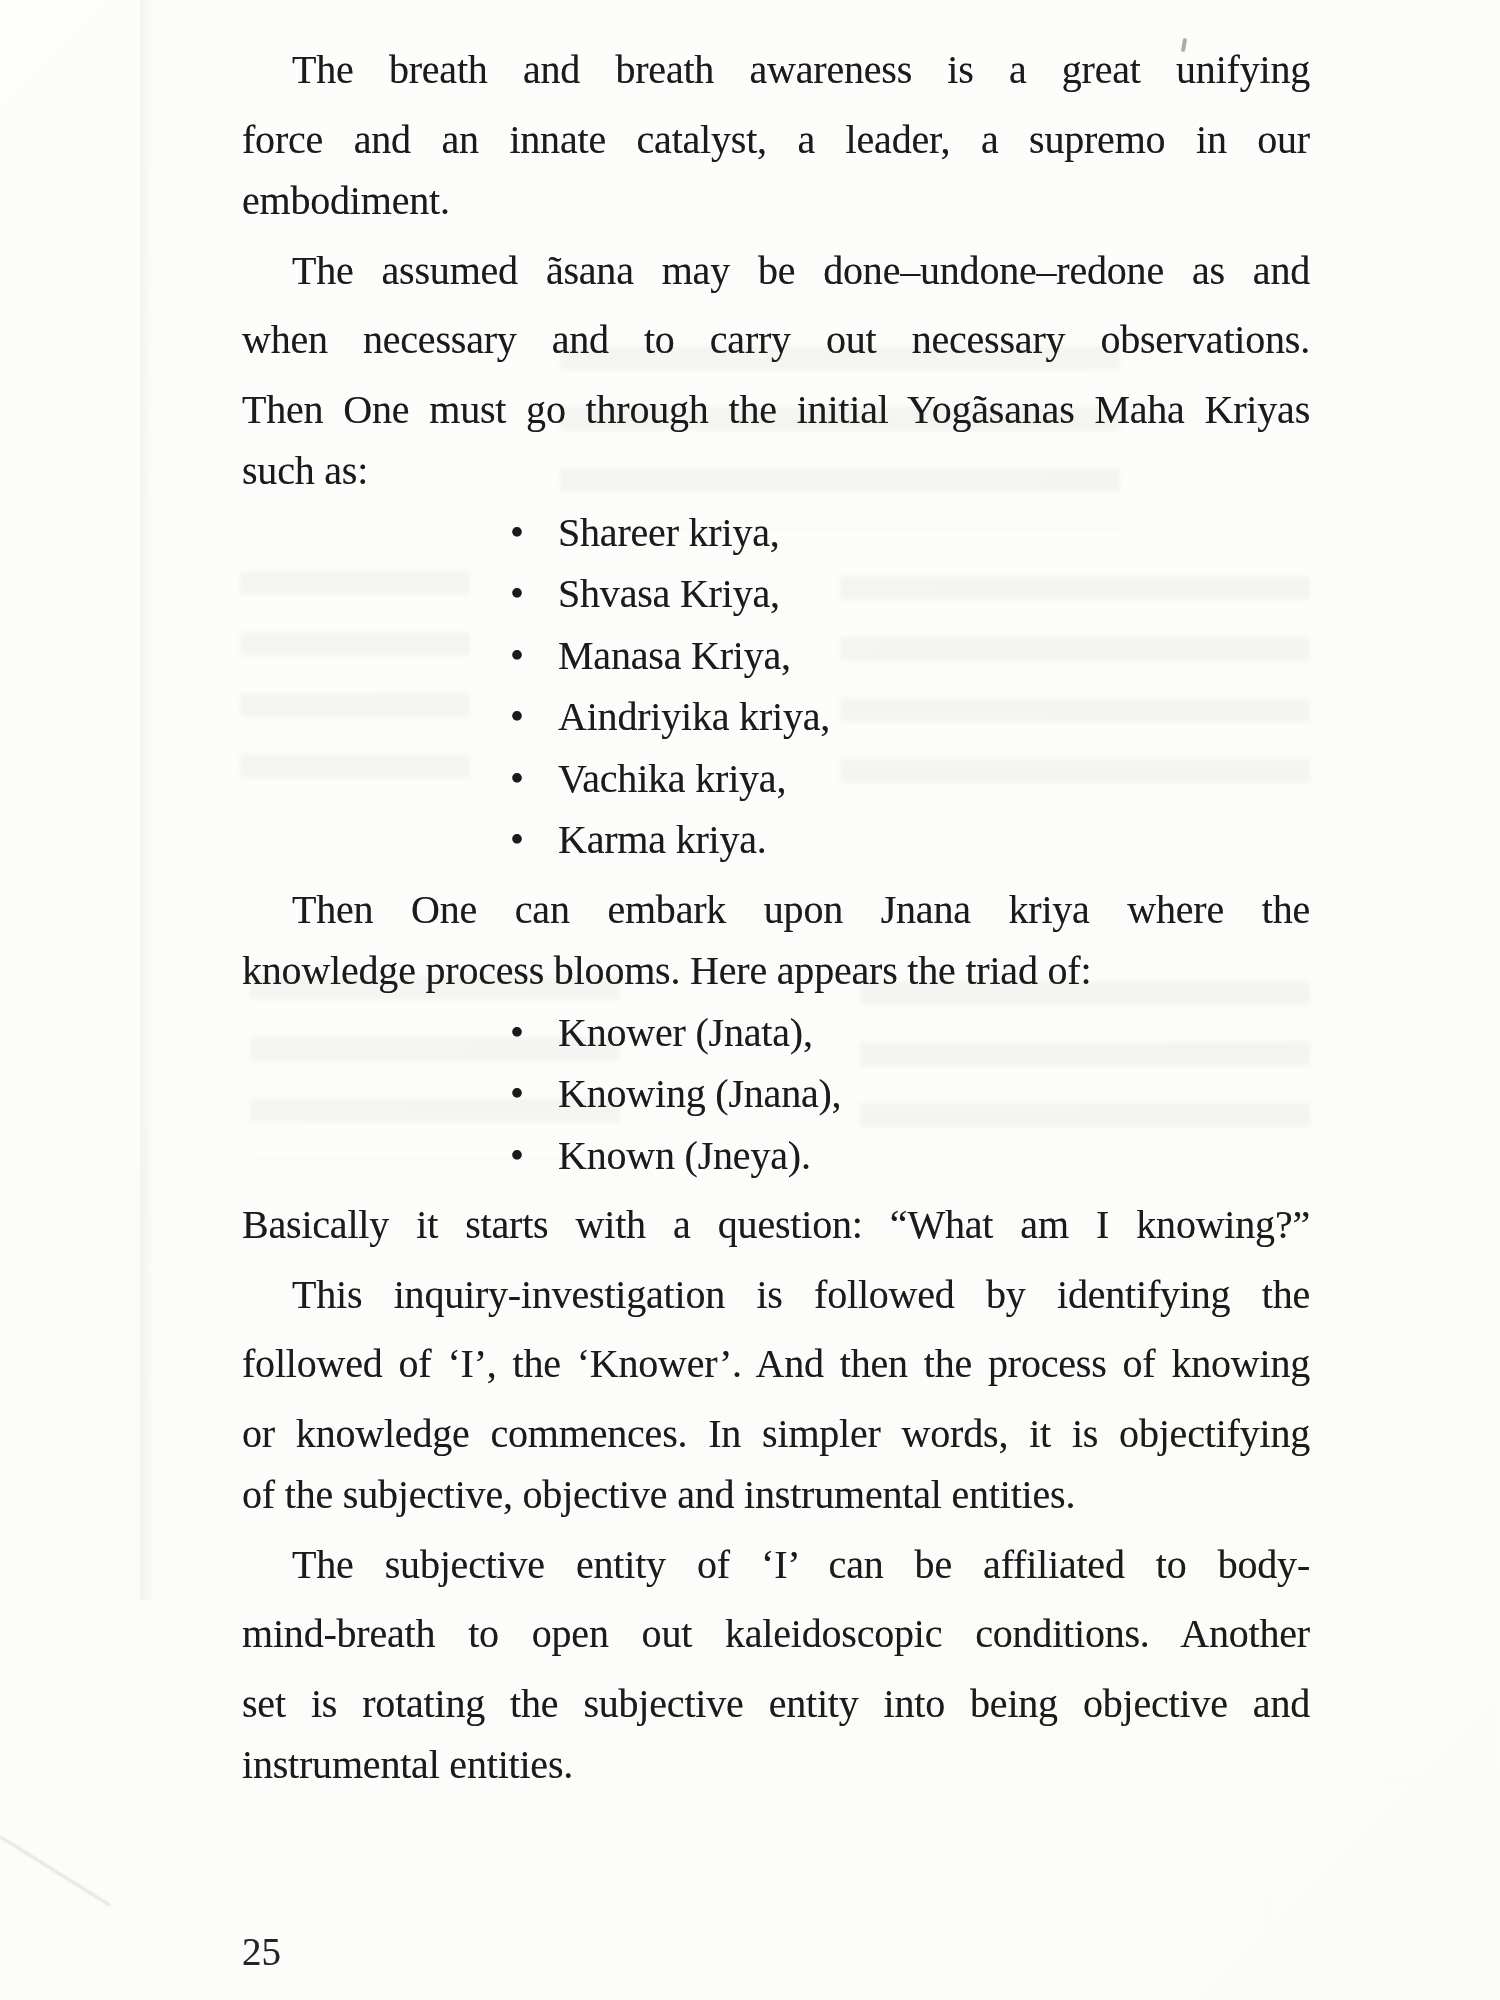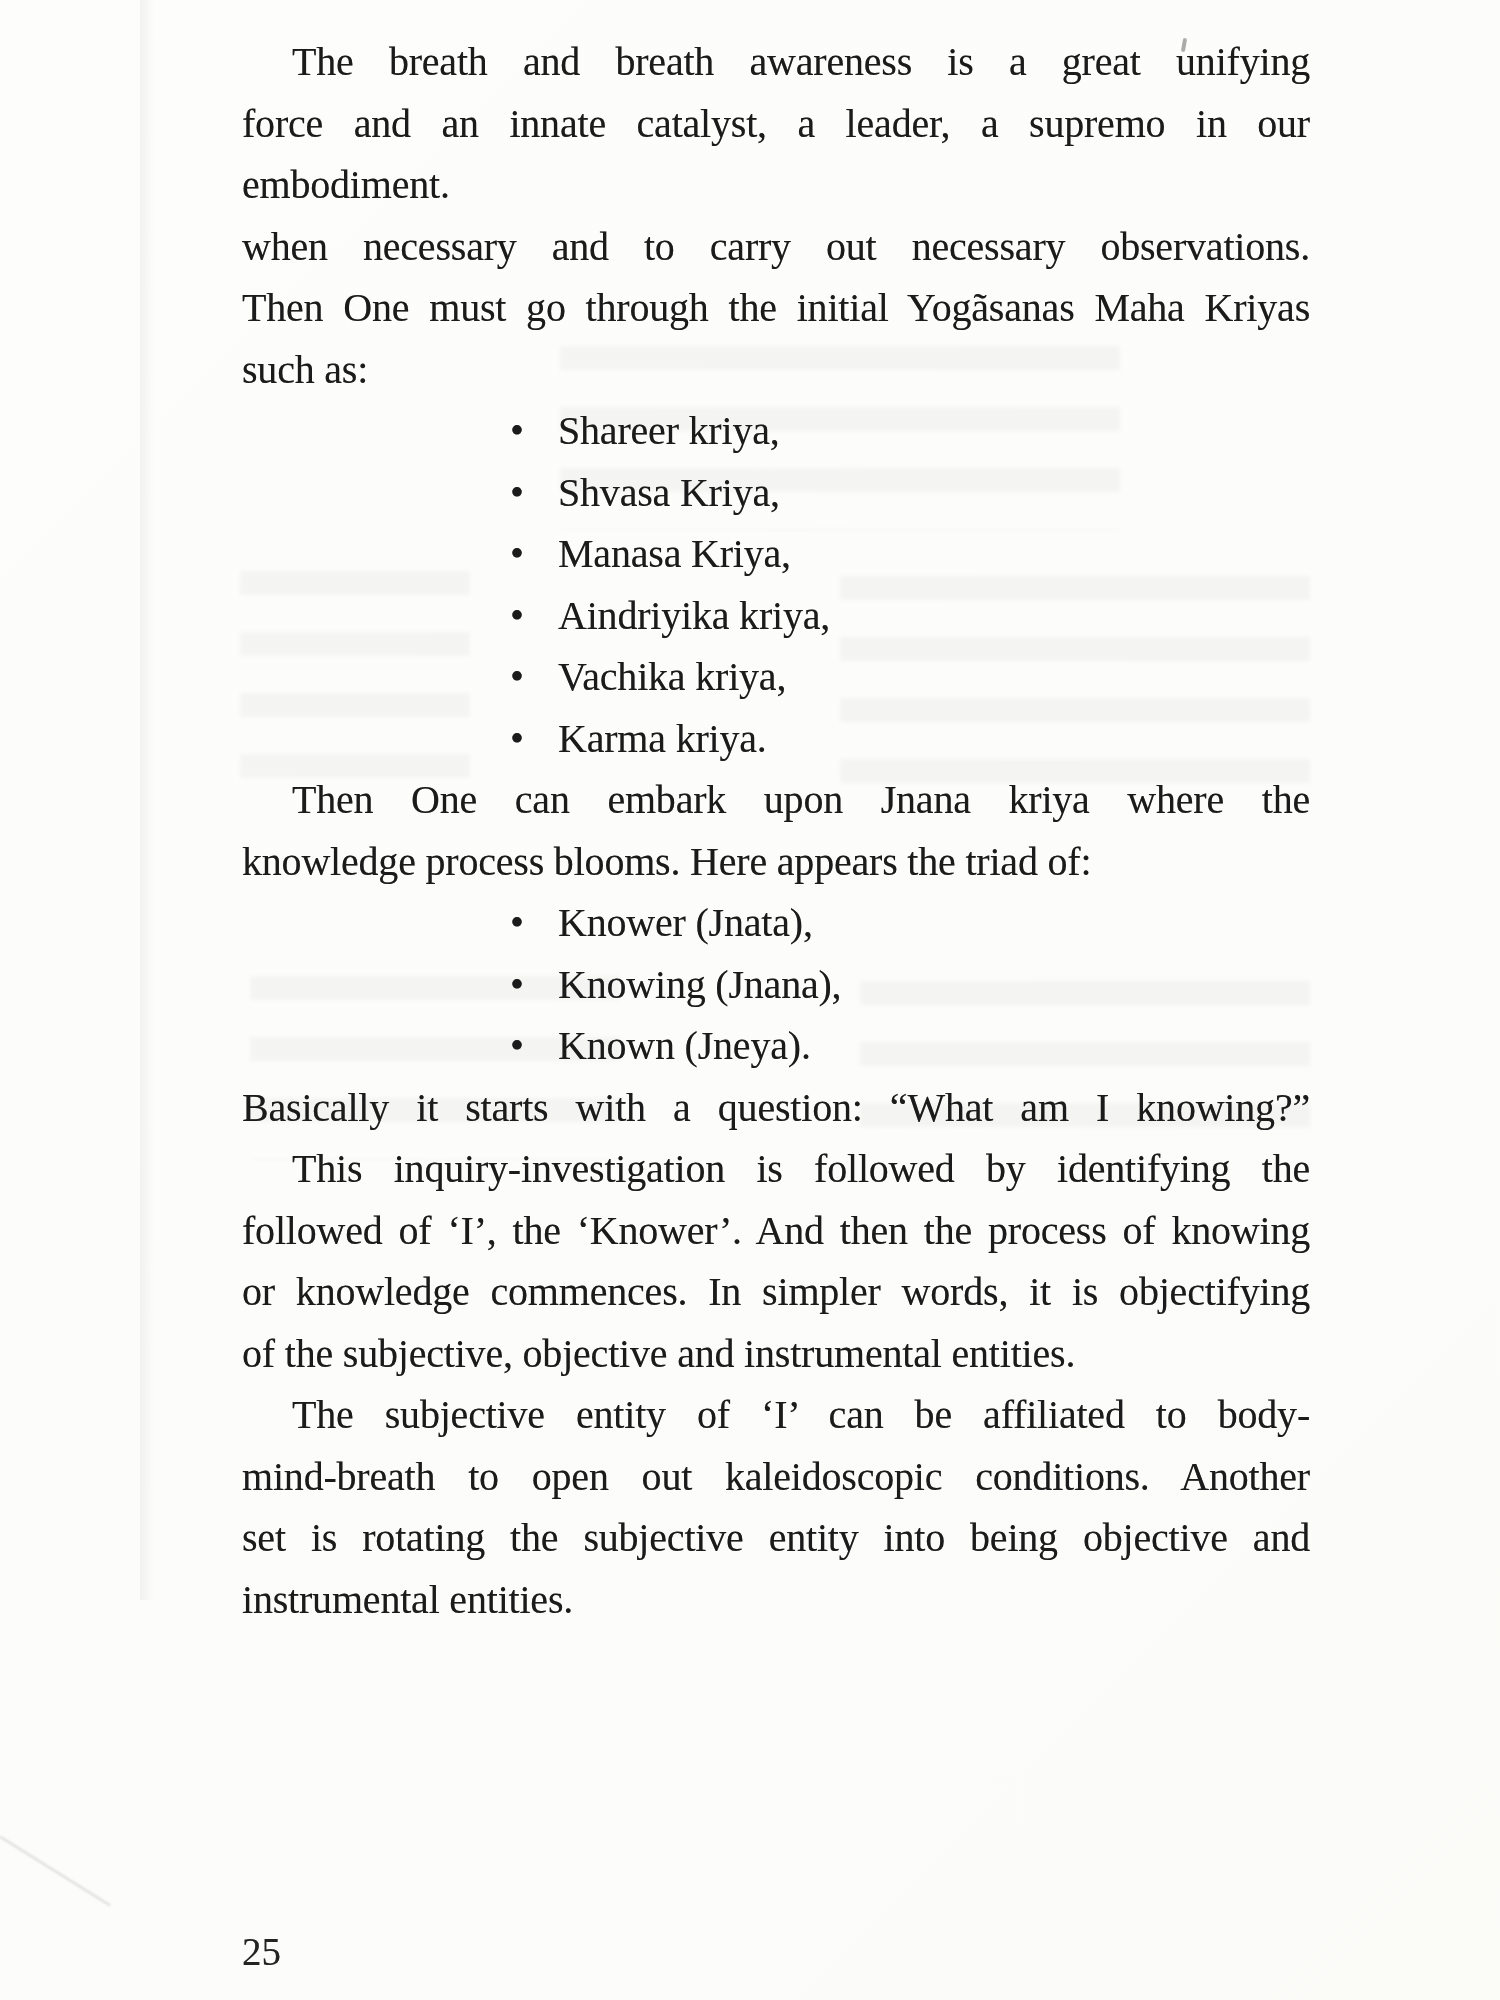--- a/index.html
+++ b/index.html
@@ -30,20 +30,21 @@
     line-height: 61.5px;
     height: 61.5px;
     letter-spacing: -0.2px;
     white-space: normal;
     text-shadow: 0 0 0.5px rgba(20,20,20,0.45);
   }
   .line.justify {
     text-align: justify;
     text-align-last: justify;
     text-justify: inter-word;
+    margin-top: 8px;
   }
   .line.indent { padding-left: 50px; }
   .bullet-line { padding-left: 268px; }
   .bullet {
     display: inline-block;
     width: 48px;
   }
   .page-number {
     position: absolute;
     left: 242px; top: 1929px; width: 1068px;
@@ -101,20 +102,21 @@
 
   <div class="text-column">
 
     <div>
       <div class="line justify indent">The breath and breath awareness is a great unifying</div>
       <div class="line justify">force and an innate catalyst, a leader, a supremo in our</div>
       <div class="line">embodiment.</div>
     </div>
 
     <div>
+      <div class="line justify indent">The assumed ãsana may be done–undone–redone as and</div>
       <div class="line justify">when necessary and to carry out necessary observations.</div>
       <div class="line justify">Then One must go through the initial Yogãsanas Maha Kriyas</div>
       <div class="line">such as:</div>
     </div>
 
     <div>
       <div class="line bullet-line">
         <span class="bullet">•</span><span>Shareer kriya,</span>
       </div>
       <div class="line bullet-line">

